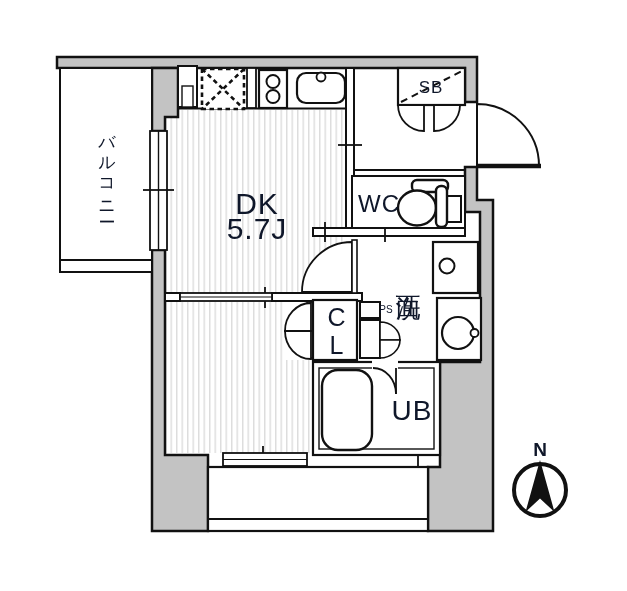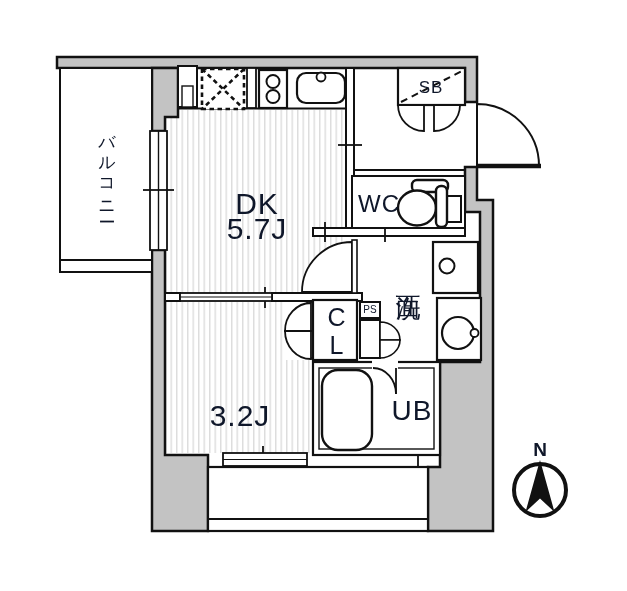--- a/index.html
+++ b/index.html
@@ -14,21 +14,21 @@
   }
   .vert{
     writing-mode:vertical-rl;text-orientation:upright;
     transform:translate(-50%,-50%);letter-spacing:2px;line-height:1;
   }
   .balcony-label{font-size:17px;letter-spacing:3px;}
   .room-big{font-size:30px;letter-spacing:1px;}
   .wc-label{font-size:24px;letter-spacing:1px;}
   .senmen-label{font-size:25px;letter-spacing:1px;}
   .cl-label{font-size:25px;letter-spacing:0px;}
-  .ps-label{font-size:10px;}
+  .ps-label{font-size:10px;margin-left:16px;}
   .ub-label{font-size:28px;letter-spacing:1px;}
   .sb-label{font-size:17px;letter-spacing:1px;}
   .north-label{font-size:19px;font-weight:bold;}
 </style>
 </head>
 <body>
 
 <div class="stage">
 <svg width="627" height="591" viewBox="0 0 627 591">
   <defs>
@@ -177,21 +177,20 @@
     <circle cx="540" cy="490" r="26" fill="none" stroke="#111" stroke-width="4"></circle>
     <polygon points="540,460 554.5,512 540,498.5 525.5,512" fill="#111"></polygon>
   </g>
 </svg>
 
 <span class="lbl vert balcony-label" style="left:107px;top:169px;">バルコニー</span>
 
 <span class="lbl room-big" style="left:257px;top:204px;">DK</span>
 <span class="lbl room-big" style="left:257px;top:229px;">5.7J</span>
 
-<span class="lbl room-big" style="left:240px;top:416px;">3.2J</span>
 
 <span class="lbl wc-label" style="left:379px;top:204px;">WC</span>
 
 <span class="lbl vert senmen-label" style="left:408px;top:276px;">洗面</span>
 
 <span class="lbl vert cl-label" style="left:336px;top:331px;">CL</span>
 
 <span class="lbl ps-label" style="left:370px;top:310px;">PS</span>
 
 <span class="lbl ub-label" style="left:412px;top:411px;">UB</span>

